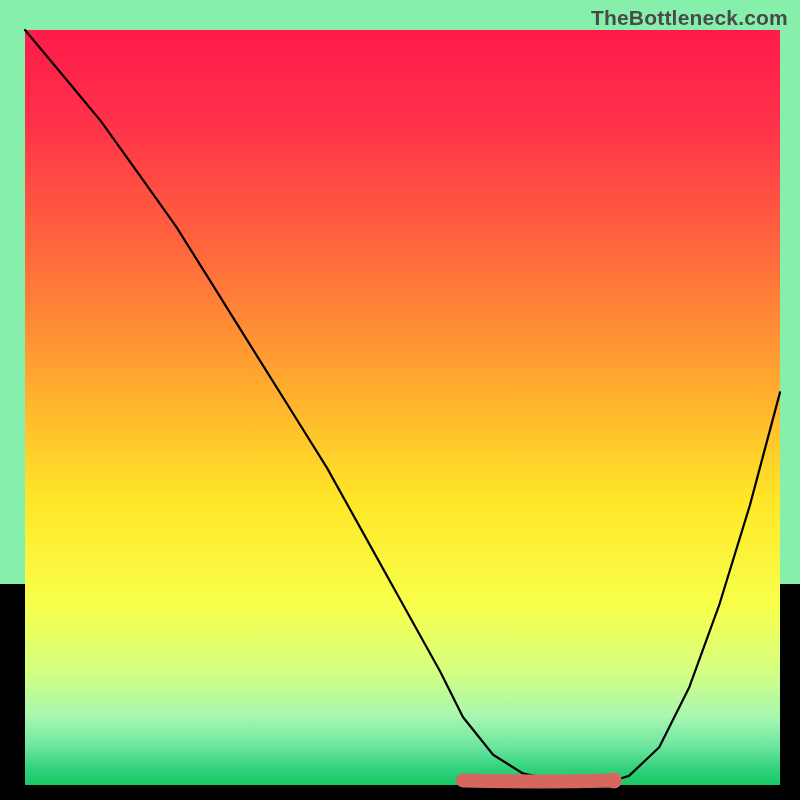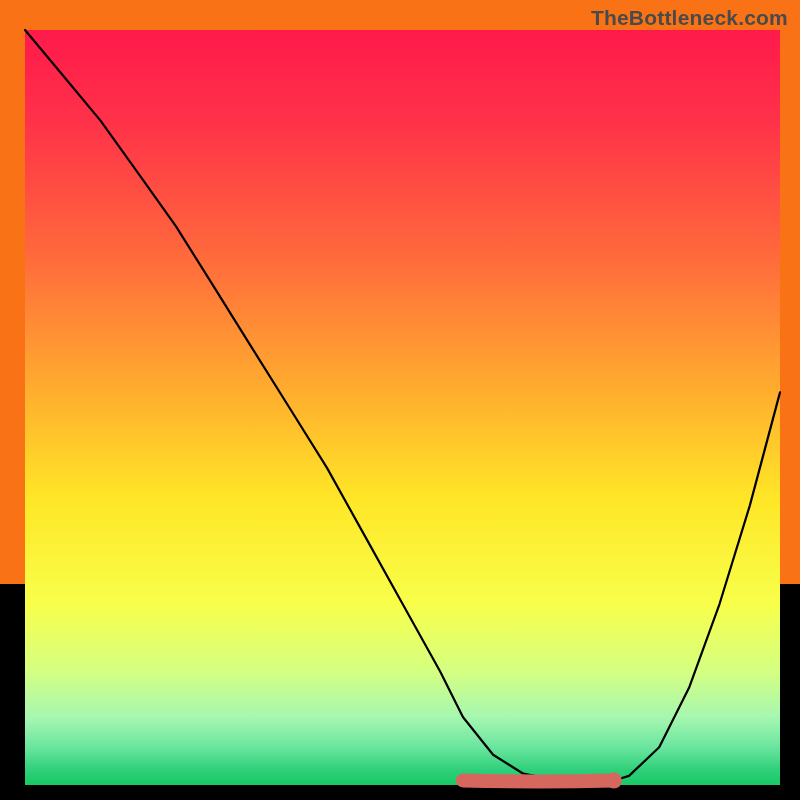--- a/index.html
+++ b/index.html
@@ -8,21 +8,21 @@
     width: 800px;
     height: 800px;
     background: #000;
     overflow: hidden;
     font-family: Arial, Helvetica, sans-serif;
   }
   .stage {
     position: relative;
     width: 800px;
     height: 584px;
-    background: #f97316;
+    background: #86efac;
   }
   .watermark {
     position: absolute;
     top: 6px;
     right: 12px;
     color: #4a4a4a;
     font-size: 21px;
     font-weight: 600;
     letter-spacing: 0.2px;
     z-index: 10;

